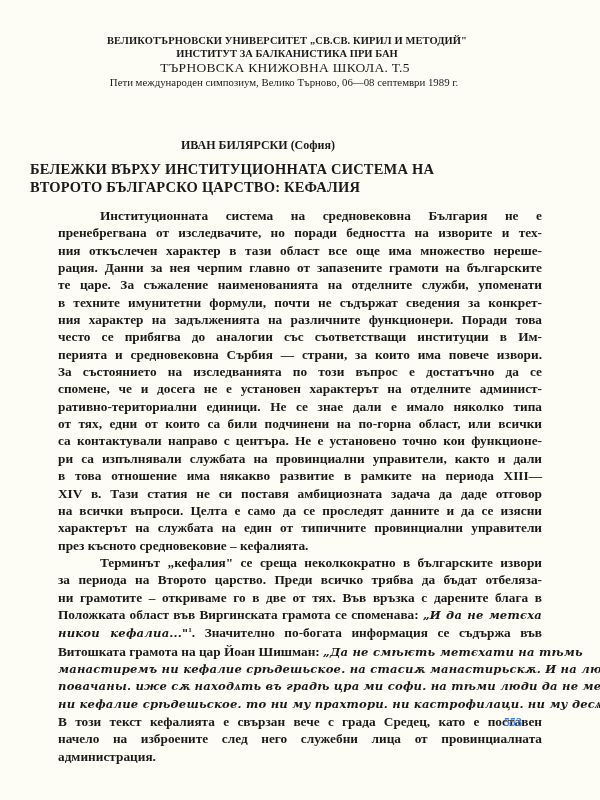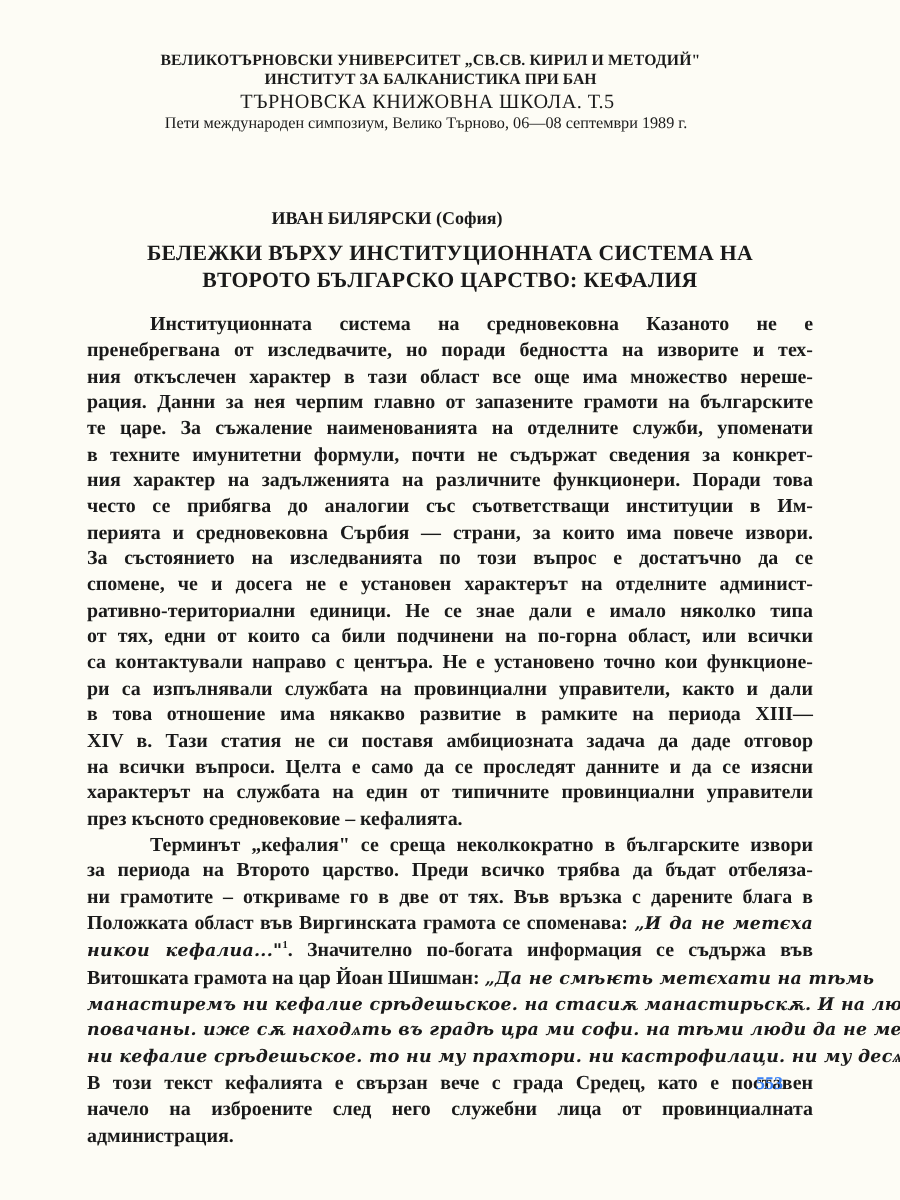--- a/index.html
+++ b/index.html
@@ -12,21 +12,21 @@
   }
   .page { position: absolute; left: 0; top: 0; width: 600px; height: 800px; }
   .header { position: absolute; top: 34px; left: 13px; width: 540px; text-align: center; }
   .h-uni { font-size: 10.5px; font-weight: bold; letter-spacing: 0.1px; line-height: 13px; margin-left: 8px; }
   .h-inst { font-size: 10.5px; font-weight: bold; line-height: 13px; margin-left: 8px; }
   .h-series { font-size: 13.5px; line-height: 16px; letter-spacing: 0.3px; margin-left: 4px; }
   .h-symp { font-size: 10.8px; line-height: 13px; margin-left: 2px; }
 
   .author { position: absolute; top: 138px; left: 0; width: 516px; text-align: center; font-size: 12px; font-weight: bold; }
   .author .aff { font-weight: bold; }
-  .title { position: absolute; top: 160px; left: 30px; width: 540px; text-align: center;
+  .title { position: absolute; top: 160px; left: 30px; width: 540px; 
            font-size: 14.5px; font-weight: bold; line-height: 18px; letter-spacing: 0.2px; }
 
   .body { position: absolute; top: 207px; left: 58px; width: 484px;
           font-size: 13.3px; font-weight: bold; line-height: 17.35px; text-align: justify; }
   .body .line { display: block; text-align: justify; text-align-last: justify; white-space: nowrap; }
   .body .line.last { text-align-last: left; }
   .body .line.indent { padding-left: 42px; }
   .slav { font-family: "DejaVu Serif", serif; font-style: italic; font-weight: bold; font-size: 11.6px; letter-spacing: 0.2px; }
   sup { font-size: 7px; vertical-align: 5px; line-height: 0; }
 
@@ -50,21 +50,21 @@
   </div>
 
   <div class="title">
     <div>БЕЛЕЖКИ ВЪРХУ ИНСТИТУЦИОННАТА СИСТЕМА НА</div>
     <div>ВТОРОТО БЪЛГАРСКО ЦАРСТВО: КЕФАЛИЯ</div>
   </div>
 
   <div class="body">
 
     <div>
-      <span class="line indent">Институционната система на средновековна Казаното не е</span>
+      <span class="line indent">Институционната система на средновековна България не е</span>
       <span class="line">пренебрегвана от изследвачите, но поради бедността на изворите и тех-</span>
       <span class="line">ния откъслечен характер в тази област все още има множество нереше-</span>
       <span class="line">рация. Данни за нея черпим главно от запазените грамоти на българските</span>
       <span class="line">те царе. За съжаление наименованията на отделните служби, упоменати</span>
       <span class="line">в техните имунитетни формули, почти не съдържат сведения за конкрет-</span>
       <span class="line">ния характер на задълженията на различните функционери. Поради това</span>
       <span class="line">често се прибягва до аналогии със съответстващи институции в Им-</span>
       <span class="line">перията и средновековна Сърбия — страни, за които има повече извори.</span>
       <span class="line">За състоянието на изследванията по този въпрос е достатъчно да се</span>
       <span class="line">спомене, че и досега не е установен характерът на отделните админист-</span>

